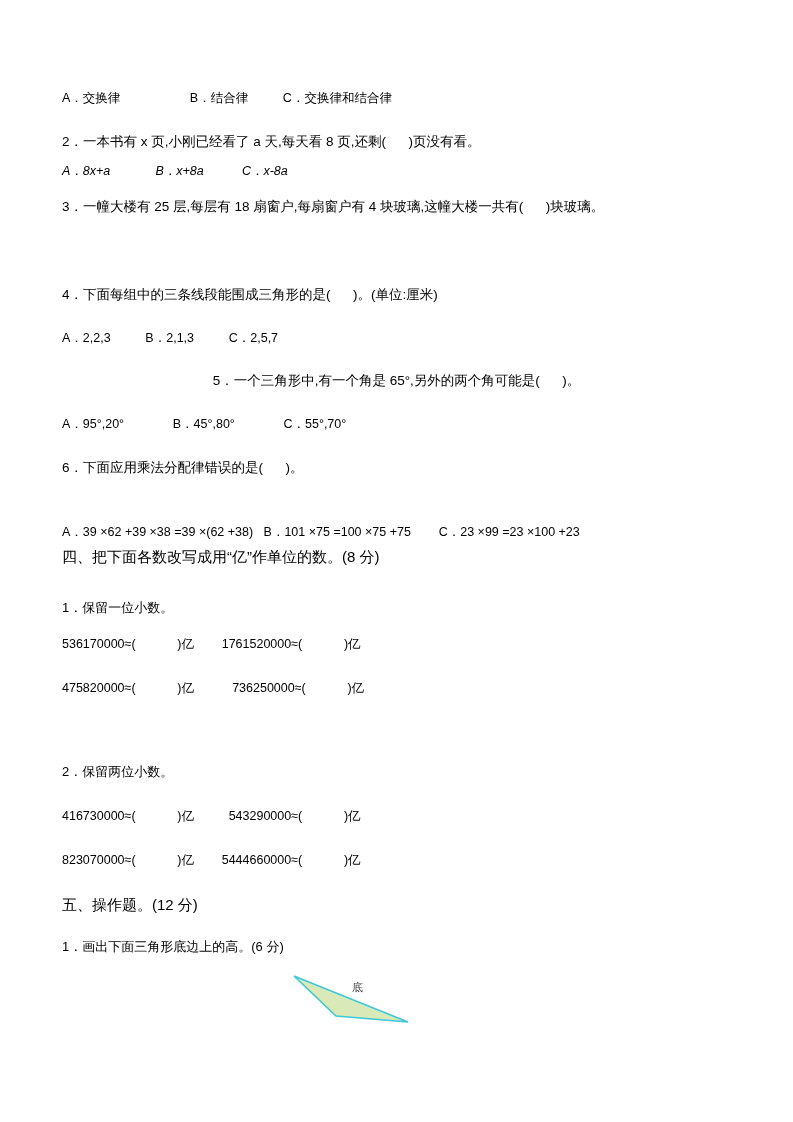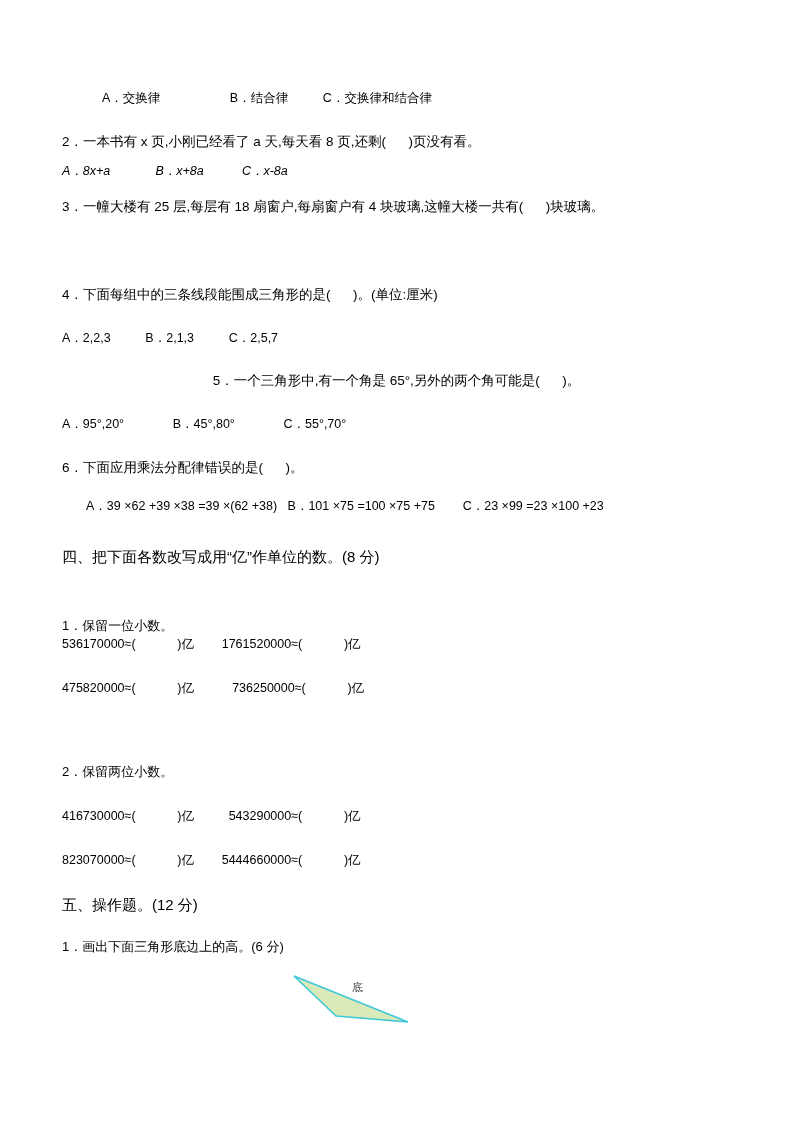--- a/index.html
+++ b/index.html
@@ -65,39 +65,39 @@
     top: 12px;
     font-size: 11px;
     color: #3a3a3a;
   }
 </style>
 </head>
 <body>
 
 <div class="page">
 
-  <div class="blk opts" style="top:88px;margin-left:40px;">A．交换律                    B．结合律          C．交换律和结合律</div>
+  <div class="blk opts" style="top:88px;">A．交换律                    B．结合律          C．交换律和结合律</div>
 
   <div class="blk q-stem" style="top:131px;">2．一本书有 x 页,小刚已经看了 a 天,每天看 8 页,还剩(      )页没有看。</div>
   <div class="blk opts" style="top:161px;font-style:italic;">A．8x+a             B．x+8a           C．x-8a</div>
 
   <div class="blk q-stem" style="top:196px;">3．一幢大楼有 25 层,每层有 18 扇窗户,每扇窗户有 4 块玻璃,这幢大楼一共有(      )块玻璃。</div>
 
   <div class="blk q-stem" style="top:284px;">4．下面每组中的三条线段能围成三角形的是(      )。(单位:厘米)</div>
   <div class="blk opts" style="top:328px;">A．2,2,3          B．2,1,3          C．2,5,7</div>
 
   <div class="blk q-stem" style="top:370px;text-align:center;">5．一个三角形中,有一个角是 65°,另外的两个角可能是(      )。</div>
   <div class="blk opts" style="top:414px;">A．95°,20°              B．45°,80°              C．55°,70°</div>
 
   <div class="blk q-stem" style="top:457px;">6．下面应用乘法分配律错误的是(      )。</div>
-  <div class="blk opts" style="top:496px;margin-left:24px;">A．39 ×62 +39 ×38 =39 ×(62 +38)   B．101 ×75 =100 ×75 +75        C．23 ×99 =23 ×100 +23</div>
+  <div class="blk opts" style="top:522px;">A．39 ×62 +39 ×38 =39 ×(62 +38)   B．101 ×75 =100 ×75 +75        C．23 ×99 =23 ×100 +23</div>
 
   <div class="blk sect-head" style="top:545px;">四、把下面各数改写成用“亿”作单位的数。(8 分)</div>
 
-  <div class="blk sub-head" style="top:616px;">1．保留一位小数。</div>
+  <div class="blk sub-head" style="top:598px;">1．保留一位小数。</div>
   <div class="blk num-row" style="top:634px;">536170000≈(            )亿        1761520000≈(            )亿</div>
   <div class="blk num-row" style="top:678px;">475820000≈(            )亿           736250000≈(            )亿</div>
 
   <div class="blk sub-head" style="top:762px;">2．保留两位小数。</div>
   <div class="blk num-row" style="top:806px;">416730000≈(            )亿          543290000≈(            )亿</div>
   <div class="blk num-row" style="top:850px;">823070000≈(            )亿        5444660000≈(            )亿</div>
 
   <div class="blk sect-head" style="top:893px;">五、操作题。(12 分)</div>
 
   <div class="blk sub-head" style="top:937px;">1．画出下面三角形底边上的高。(6 分)</div>

